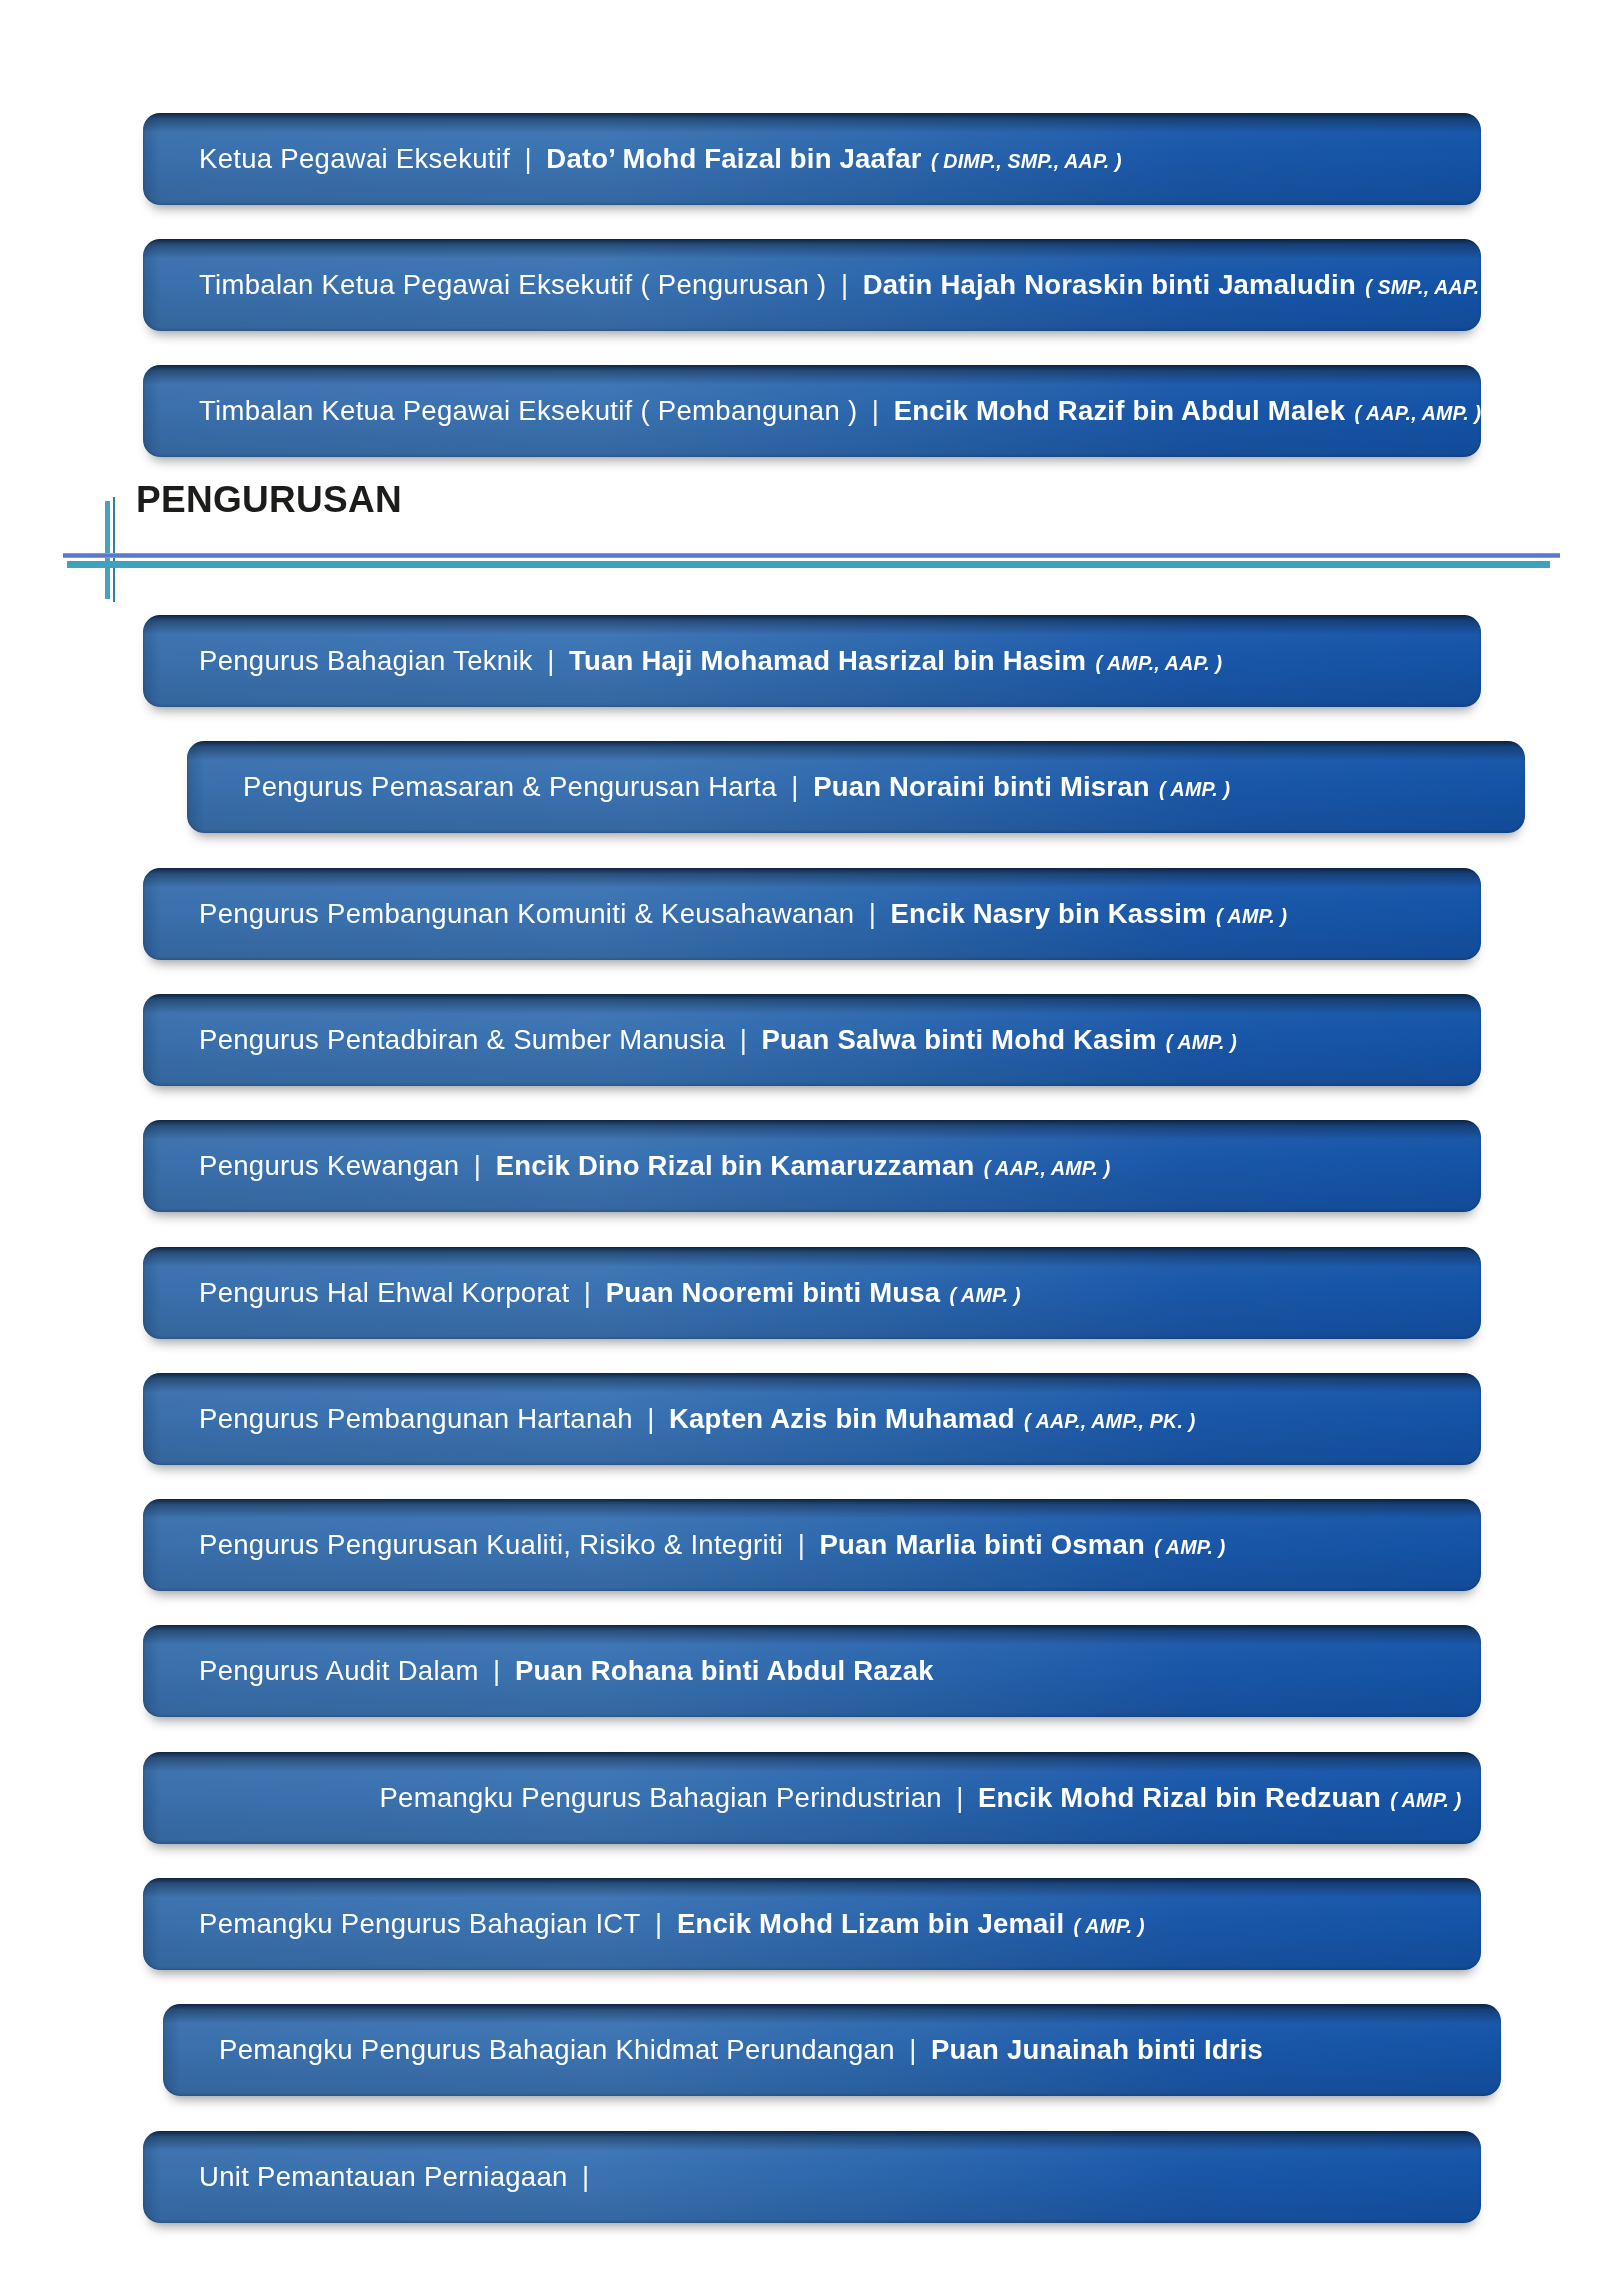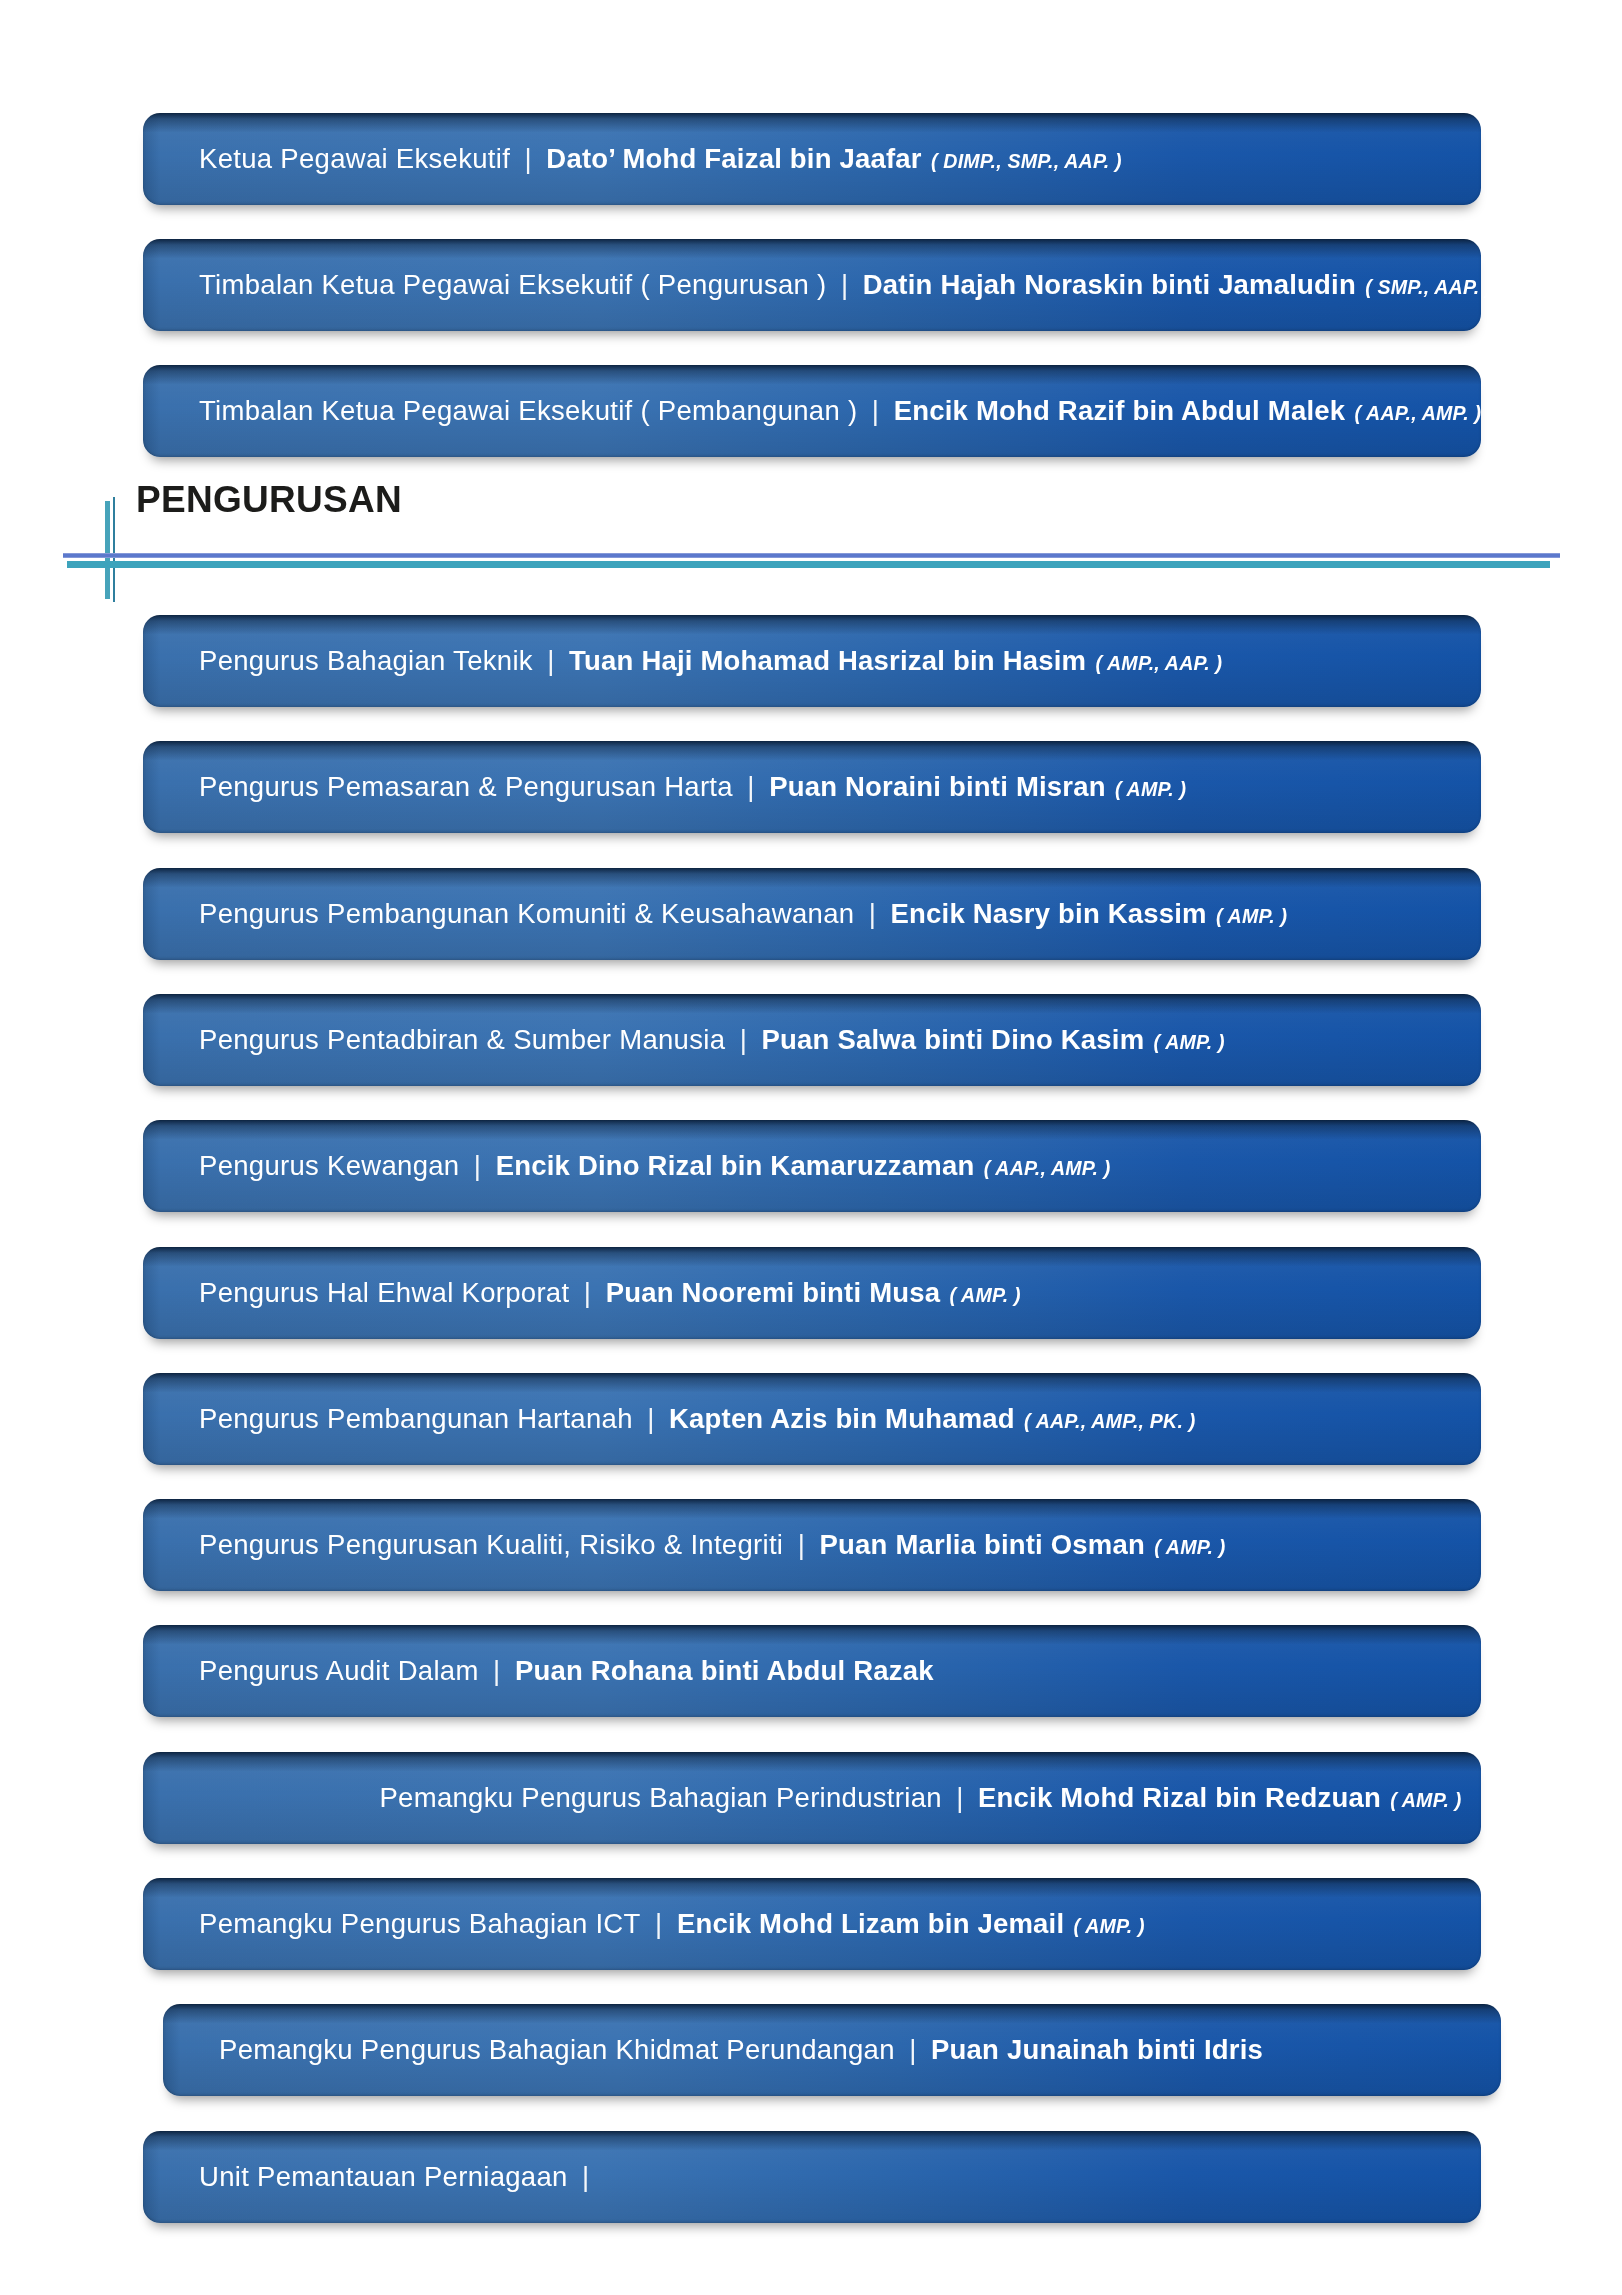--- a/index.html
+++ b/index.html
@@ -157,28 +157,28 @@
   <span class="v-line-thick"></span>
   <span class="v-line-thin"></span>
   <h2 class="section-title">PENGURUSAN</h2>
   <span class="h-line-blue"></span>
   <span class="h-line-teal"></span>
 
   <section>
       <div class="bar" style="top: 615px;">
         <div class="bar-text"><span class="bar-title">Pengurus Bahagian Teknik</span><span class="bar-sep">|</span><span class="bar-name">Tuan Haji Mohamad Hasrizal bin Hasim</span><span class="bar-honors">( AMP., AAP. )</span></div>
       </div>
-      <div class="bar" style="top: 741px;">
+      <div class="bar" style="top: 741px; margin-left: 44px;">
         <div class="bar-text"><span class="bar-title">Pengurus Pemasaran &amp; Pengurusan Harta</span><span class="bar-sep">|</span><span class="bar-name">Puan Noraini binti Misran</span><span class="bar-honors">( AMP. )</span></div>
       </div>
       <div class="bar" style="top: 868px;">
         <div class="bar-text"><span class="bar-title">Pengurus Pembangunan Komuniti &amp; Keusahawanan</span><span class="bar-sep">|</span><span class="bar-name">Encik Nasry bin Kassim</span><span class="bar-honors">( AMP. )</span></div>
       </div>
       <div class="bar" style="top: 994px;">
-        <div class="bar-text"><span class="bar-title">Pengurus Pentadbiran &amp; Sumber Manusia</span><span class="bar-sep">|</span><span class="bar-name">Puan Salwa binti Dino Kasim</span><span class="bar-honors">( AMP. )</span></div>
+        <div class="bar-text"><span class="bar-title">Pengurus Pentadbiran &amp; Sumber Manusia</span><span class="bar-sep">|</span><span class="bar-name">Puan Salwa binti Mohd Kasim</span><span class="bar-honors">( AMP. )</span></div>
       </div>
       <div class="bar" style="top: 1120px; text-decoration: underline;">
         <div class="bar-text"><span class="bar-title">Pengurus Kewangan</span><span class="bar-sep">|</span><span class="bar-name">Encik Dino Rizal bin Kamaruzzaman</span><span class="bar-honors">( AAP., AMP. )</span></div>
       </div>
       <div class="bar" style="top: 1247px;">
         <div class="bar-text"><span class="bar-title">Pengurus Hal Ehwal Korporat</span><span class="bar-sep">|</span><span class="bar-name">Puan Nooremi binti Musa</span><span class="bar-honors">( AMP. )</span></div>
       </div>
       <div class="bar" style="top: 1373px;">
         <div class="bar-text"><span class="bar-title">Pengurus Pembangunan Hartanah</span><span class="bar-sep">|</span><span class="bar-name">Kapten Azis bin Muhamad</span><span class="bar-honors">( AAP., AMP., PK. )</span></div>
       </div>

